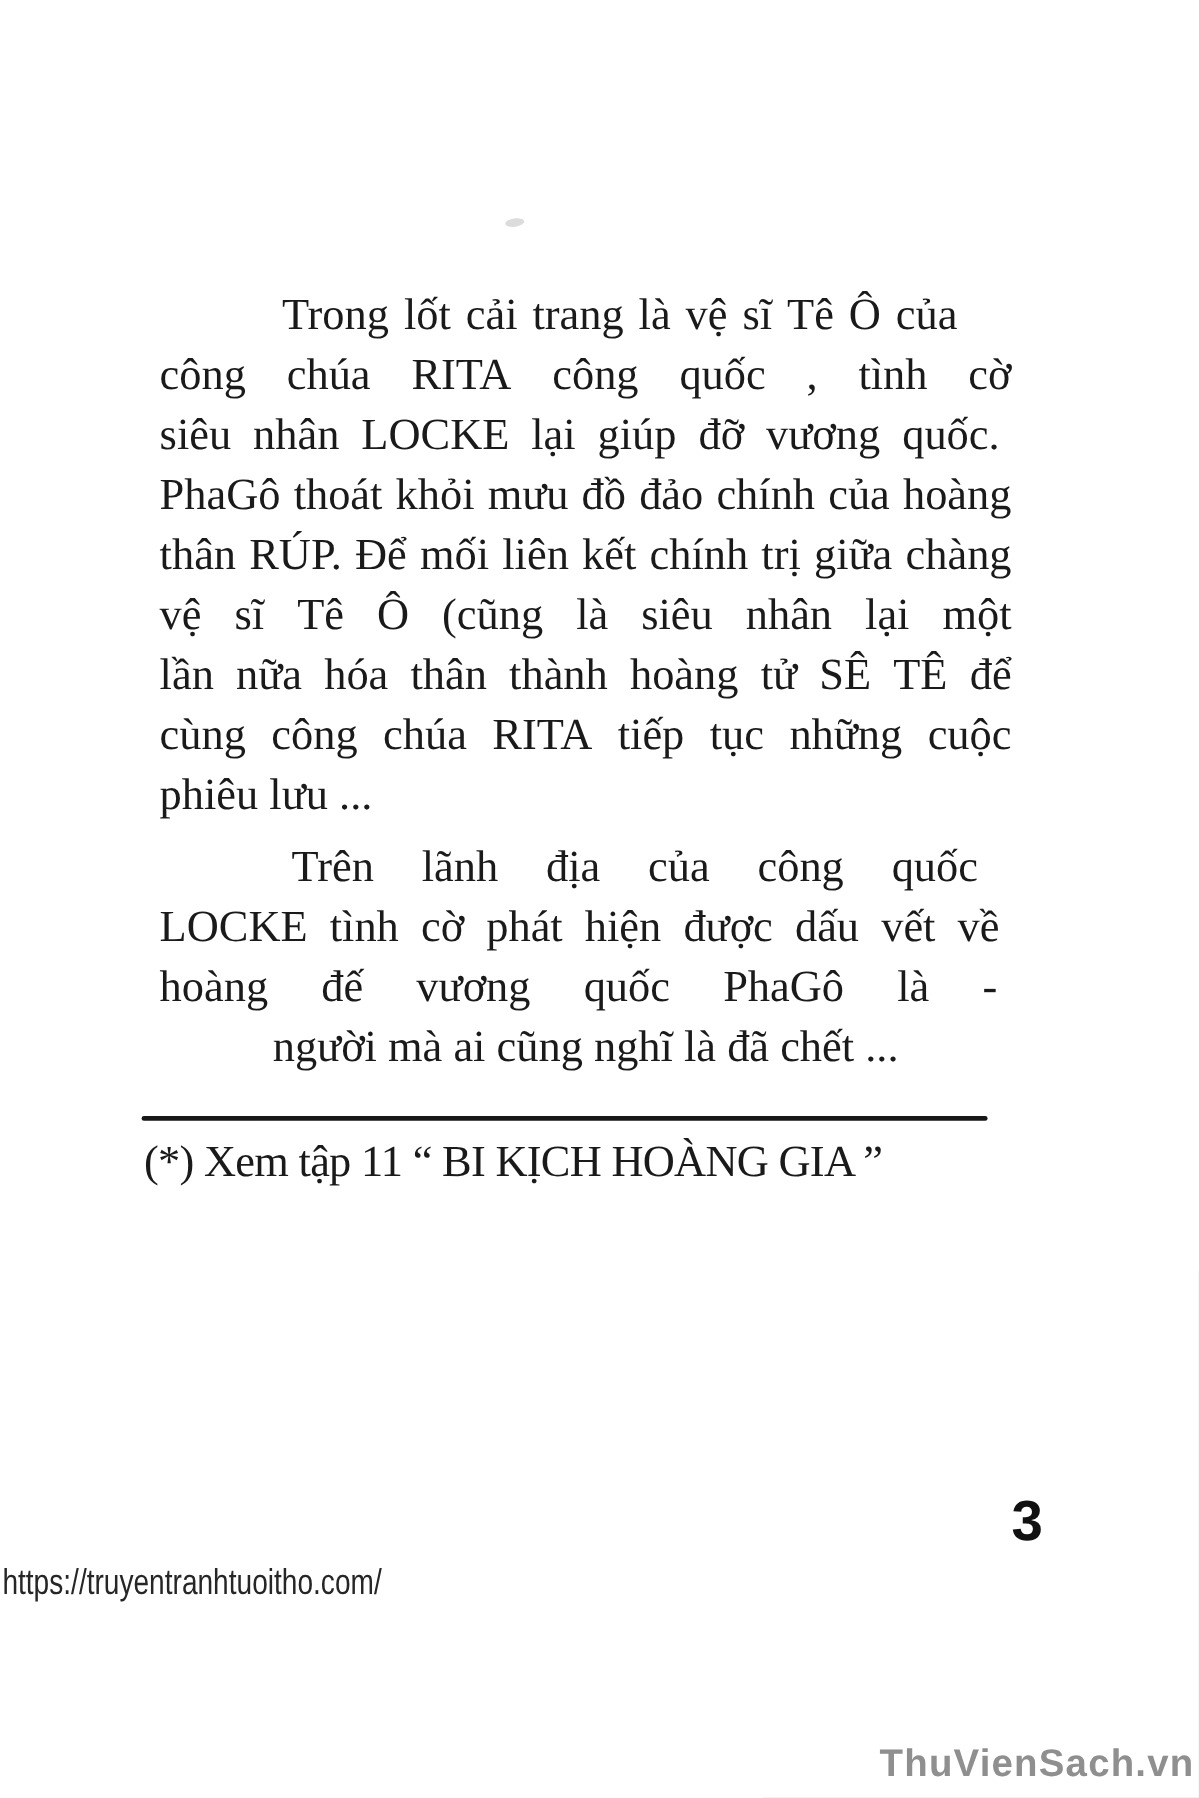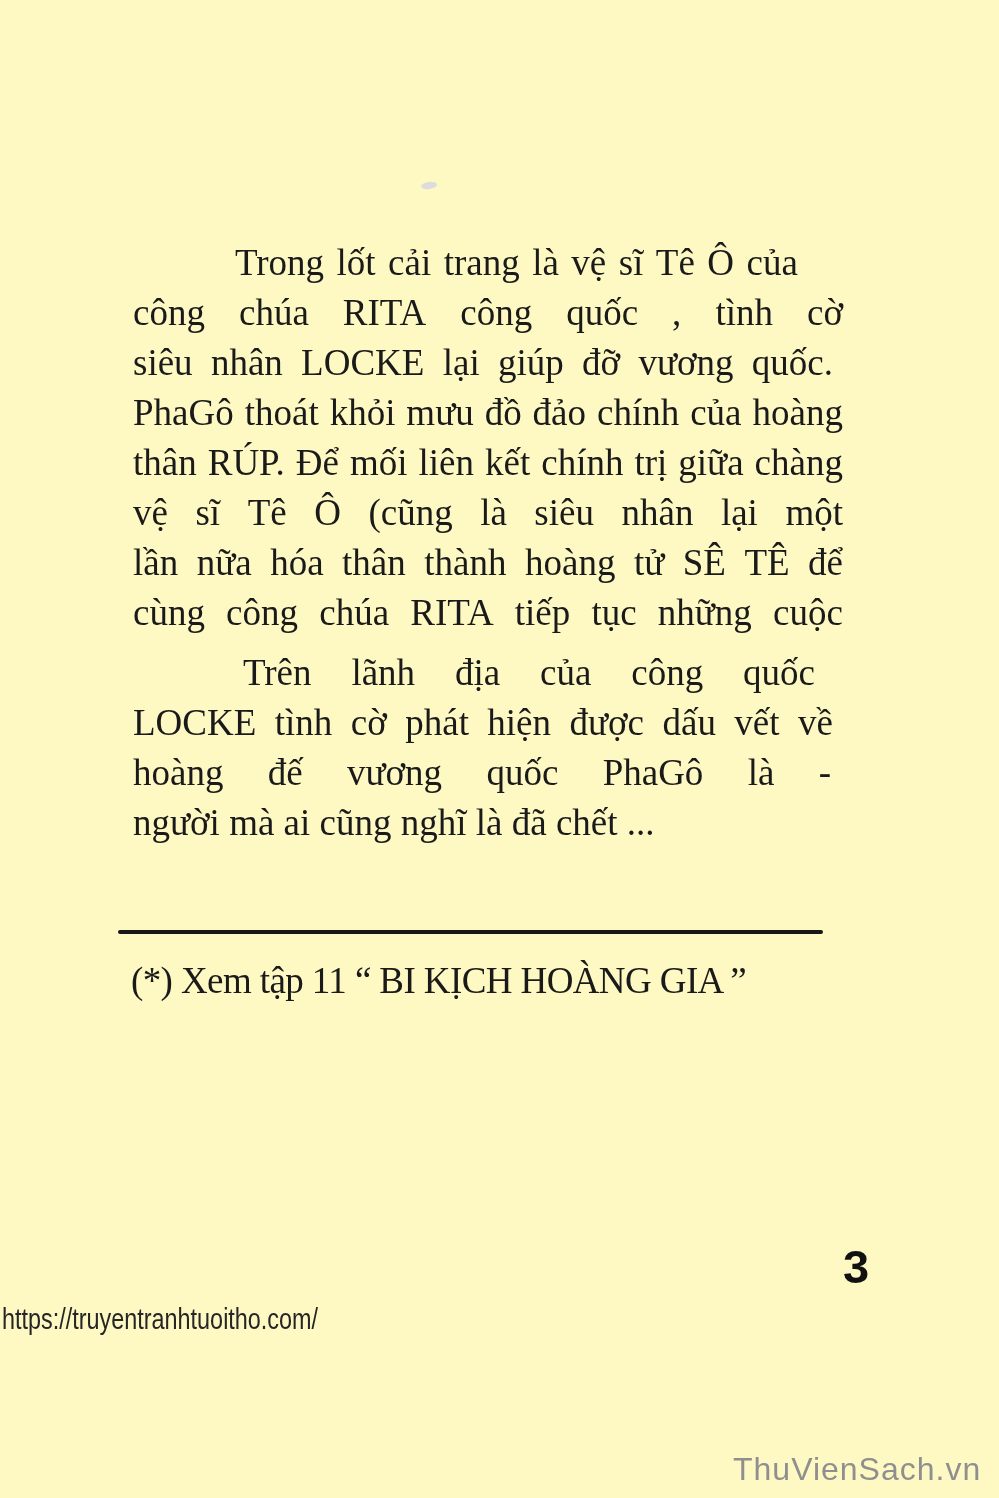--- a/index.html
+++ b/index.html
@@ -1,66 +1,66 @@
 <!DOCTYPE html>
 <html><head>
 <meta charset="utf-8">
 <style>
   html,body{margin:0;padding:0;background:#e8e8e8;}
   .page{
     position:relative;
     width:999px;height:1498px;
-    background:#fef9c3;
+    background:#ffffff;
     color:#1a1a1a;
     font-family:"Liberation Serif","DejaVu Serif",serif;
     overflow:hidden;
   }
   
   .story{
     position:absolute;left:133px;top:238px;width:710px;
     font-size:37px;
   }
   .para{margin:0;}
-  .para + .para{margin-top:10px;}
+  .para + .para{margin-top:10px;text-align:center;}
   .line{
     height:50px;line-height:50px;
     white-space:pre;
   }
   .line.just{display:flex;justify-content:space-between;}
   .line.just span{display:inline-block;}
   
   .rule{
     position:absolute;left:118px;top:930px;width:705px;height:4px;
     background:#171717;border-radius:2px;
   }
   .footnote{
-    position:absolute;left:131px;top:944px;
+    position:absolute;left:120px;top:944px;
     font-size:37px;line-height:50px;letter-spacing:-0.6px;
     white-space:pre;
-    margin-top:12px;
   }
   .pagenum{
     position:absolute;left:843px;top:1243px;
     font-family:"Liberation Sans","DejaVu Sans",sans-serif;
     font-weight:bold;font-size:47px;line-height:47px;
     color:#111;
   }
   .url{
     position:absolute;left:2px;top:1301px;
     font-family:"Liberation Sans","DejaVu Sans",sans-serif;
     font-size:30px;line-height:36px;color:#262626;
     transform:scaleX(0.78);transform-origin:left top;
     white-space:pre;
   }
   .watermark{
     position:absolute;left:733px;top:1451px;
     font-family:"Liberation Sans","DejaVu Sans",sans-serif;
     font-size:32px;line-height:36px;
     color:#8f8f8f;letter-spacing:1px;
     white-space:pre;
+    font-weight:bold;
   }
   .smudge{
     position:absolute;left:421px;top:182px;width:16px;height:7px;
     background:#dcdcdc;border-radius:50%;
     transform:rotate(-8deg);
   }
 </style>
 </head>
 <body>
 
@@ -71,20 +71,21 @@
   <div class="story">
       <div class="para">
         <div class="line just" style="padding-left: 102px; padding-right: 45px;"><span>Trong</span><span>lốt</span><span>cải</span><span>trang</span><span>là</span><span>vệ</span><span>sĩ</span><span>Tê</span><span>Ô</span><span>của</span></div>
         <div class="line just"><span>công</span><span>chúa</span><span>RITA</span><span>công</span><span>quốc</span><span>,</span><span>tình</span><span>cờ</span></div>
         <div class="line just" style="padding-right: 10px;"><span>siêu</span><span>nhân</span><span>LOCKE</span><span>lại</span><span>giúp</span><span>đỡ</span><span>vương</span><span>quốc.</span></div>
         <div class="line just"><span>PhaGô</span><span>thoát</span><span>khỏi</span><span>mưu</span><span>đồ</span><span>đảo</span><span>chính</span><span>của</span><span>hoàng</span></div>
         <div class="line just"><span>thân</span><span>RÚP.</span><span>Để</span><span>mối</span><span>liên</span><span>kết</span><span>chính</span><span>trị</span><span>giữa</span><span>chàng</span></div>
         <div class="line just"><span>vệ</span><span>sĩ</span><span>Tê</span><span>Ô</span><span>(cũng</span><span>là</span><span>siêu</span><span>nhân</span><span>lại</span><span>một</span></div>
         <div class="line just"><span>lần</span><span>nữa</span><span>hóa</span><span>thân</span><span>thành</span><span>hoàng</span><span>tử</span><span>SÊ</span><span>TÊ</span><span>để</span></div>
         <div class="line just"><span>cùng</span><span>công</span><span>chúa</span><span>RITA</span><span>tiếp</span><span>tục</span><span>những</span><span>cuộc</span></div>
+        <div class="line">phiêu lưu ...</div>
       </div>
       <div class="para">
         <div class="line just" style="padding-left: 110px; padding-right: 28px;"><span>Trên</span><span>lãnh</span><span>địa</span><span>của</span><span>công</span><span>quốc</span></div>
         <div class="line just" style="padding-right: 10px;"><span>LOCKE</span><span>tình</span><span>cờ</span><span>phát</span><span>hiện</span><span>được</span><span>dấu</span><span>vết</span><span>về</span></div>
         <div class="line just" style="padding-right: 12px;"><span>hoàng</span><span>đế</span><span>vương</span><span>quốc</span><span>PhaGô</span><span>là</span><span>-</span></div>
         <div class="line">người mà ai cũng nghĩ là đã chết ...</div>
       </div>
     </div>
 
   <div class="rule"></div>

